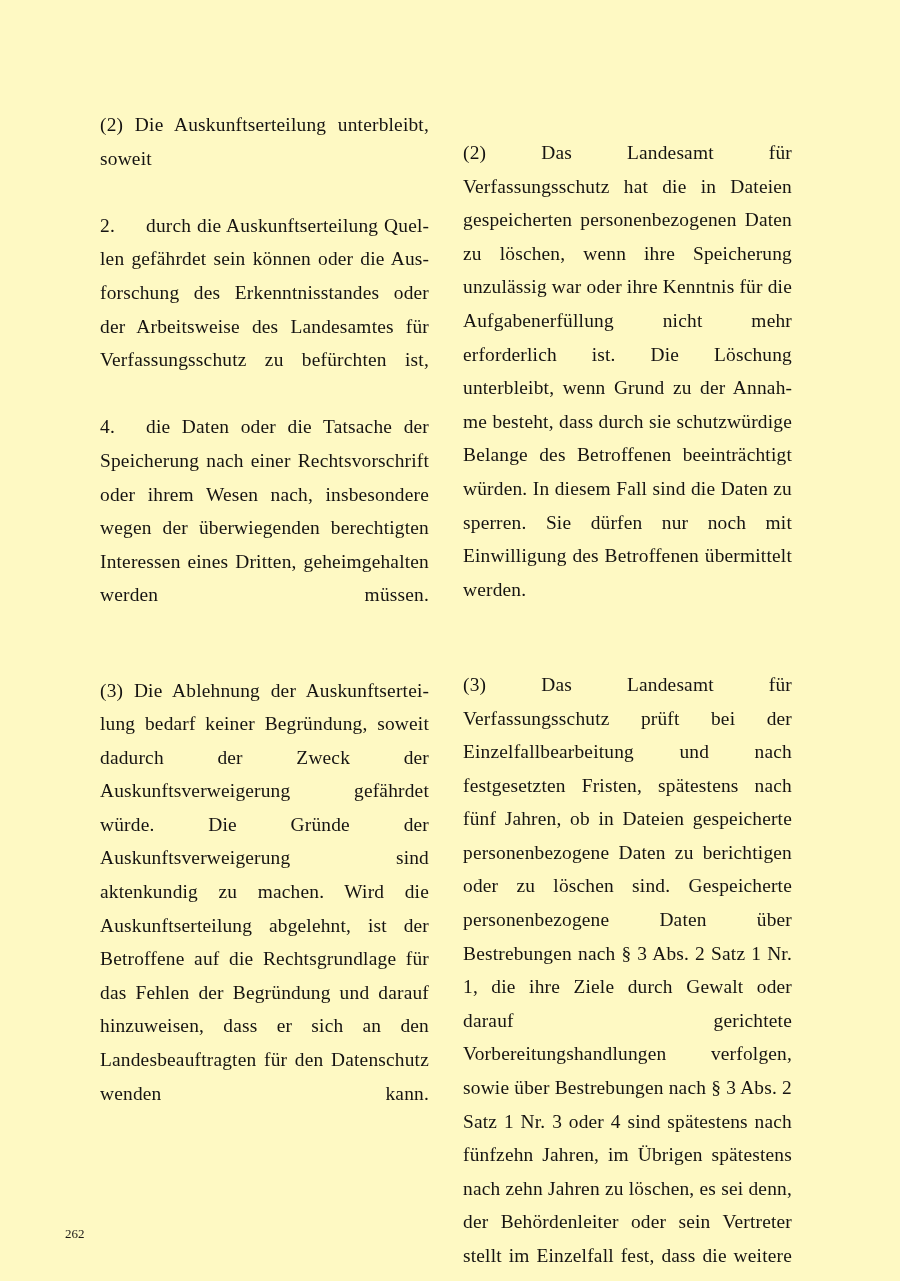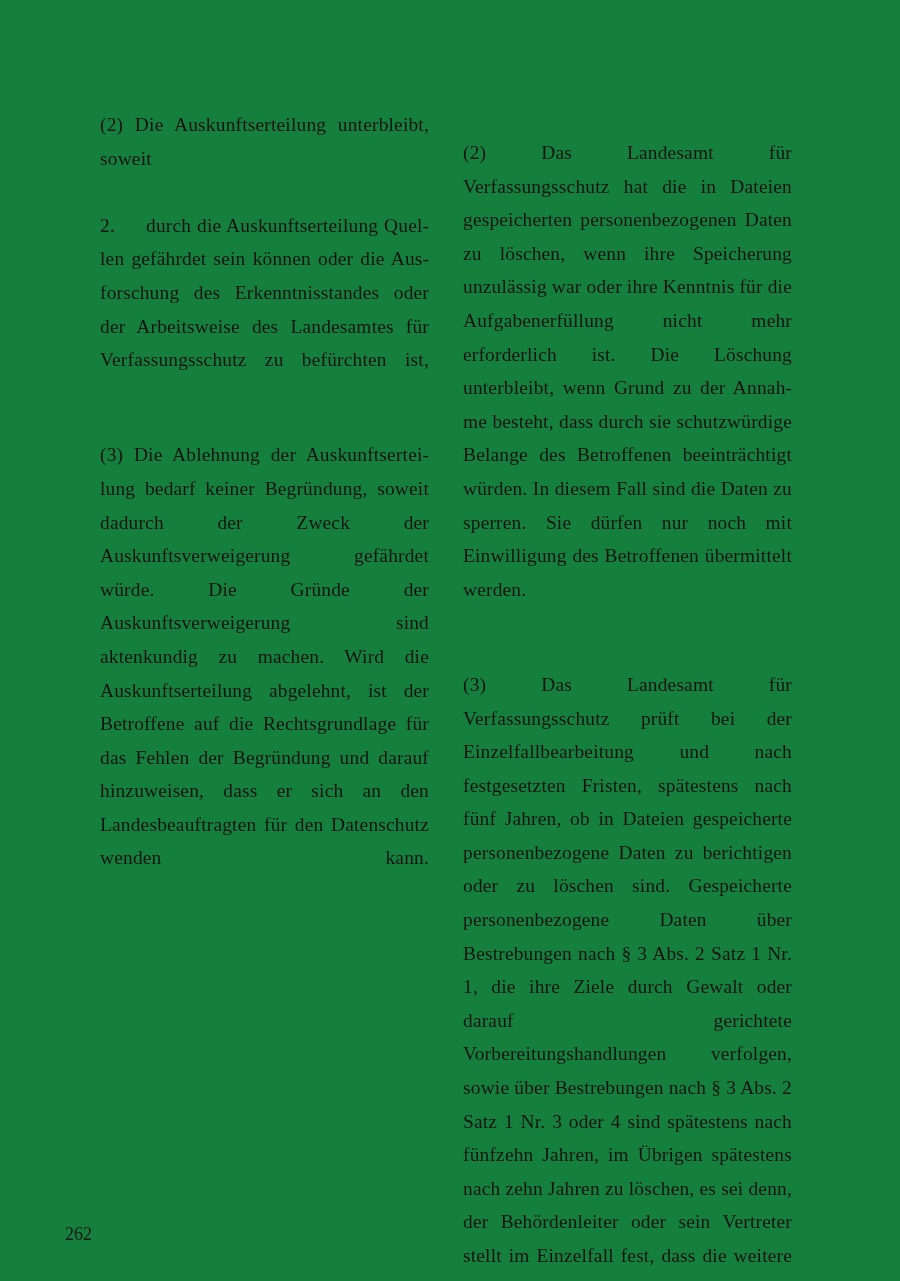--- a/index.html
+++ b/index.html
@@ -4,21 +4,21 @@
 <style>
   html, body {
     margin: 0;
     padding: 0;
     background: #ffffff;
   }
   .page {
     position: relative;
     width: 900px;
     height: 1281px;
-    background: #15803d;
+    background: #fef9c3;
     overflow: hidden;
     font-family: "Liberation Serif", "DejaVu Serif", serif;
     color: #161412;
   }
   .columns {
     position: absolute;
     top: 108px;
     left: 100px;
     width: 692px;
     display: flex;
@@ -50,40 +50,41 @@
 
   .numitem .num {
     display: inline-block;
     min-width: 46px;
   }
 
   .folio {
     position: absolute;
     left: 65px;
     top: 1222px;
-    font-size: 18px;
+    font-size: 13px;
     line-height: 24px;
     color: #1a1816;
   }
 </style>
 </head>
 <body>
 
 <div class="page">
 
   <div class="columns">
 
     <div class="col col-left">
 
       <p class="body">(2) Die Auskunftserteilung unterbleibt, soweit</p>
 
 
       <p class="body numitem"><span class="num">2.</span><span>durch die Auskunftserteilung Quel­len gefährdet sein können oder die Aus­forschung des Erkenntnisstandes oder der Arbeitsweise des Landesamtes für Verfas­sungsschutz zu befürchten ist,</span></p>
 
 
+      <p class="body numitem"><span class="num">4.</span><span>die Daten oder die Tatsache der Speicherung nach einer Rechtsvorschrift oder ihrem Wesen nach, insbesondere wegen der überwiegenden berechtigten Interessen eines Dritten, geheimgehalten werden müssen.</span></p>
 
 
       <p class="body gap-before">(3) Die Ablehnung der Auskunftsertei­lung bedarf keiner Begründung, soweit dadurch der Zweck der Auskunftsverwei­gerung gefährdet würde. Die Gründe der Auskunftsverweigerung sind aktenkundig zu machen. Wird die Auskunftserteilung abgelehnt, ist der Betroffene auf die Rechtsgrundlage für das Fehlen der Begründung und darauf hinzuweisen, dass er sich an den Landesbeauftragten für den Datenschutz wenden kann.</p>
 
     </div>
 
     <div class="col col-right">
 
 
       <p class="body gap-before">(2) Das Landesamt für Verfassungsschutz hat die in Dateien gespeicherten perso­nenbezogenen Daten zu löschen, wenn ihre Speicherung unzulässig war oder ihre Kenntnis für die Aufgabenerfüllung nicht mehr erforderlich ist. Die Löschung unterbleibt, wenn Grund zu der Annah­me besteht, dass durch sie schutzwürdige Belange des Betroffenen beeinträchtigt würden. In diesem Fall sind die Daten zu sperren. Sie dürfen nur noch mit Einwilli­gung des Betroffenen übermittelt werden.</p>

